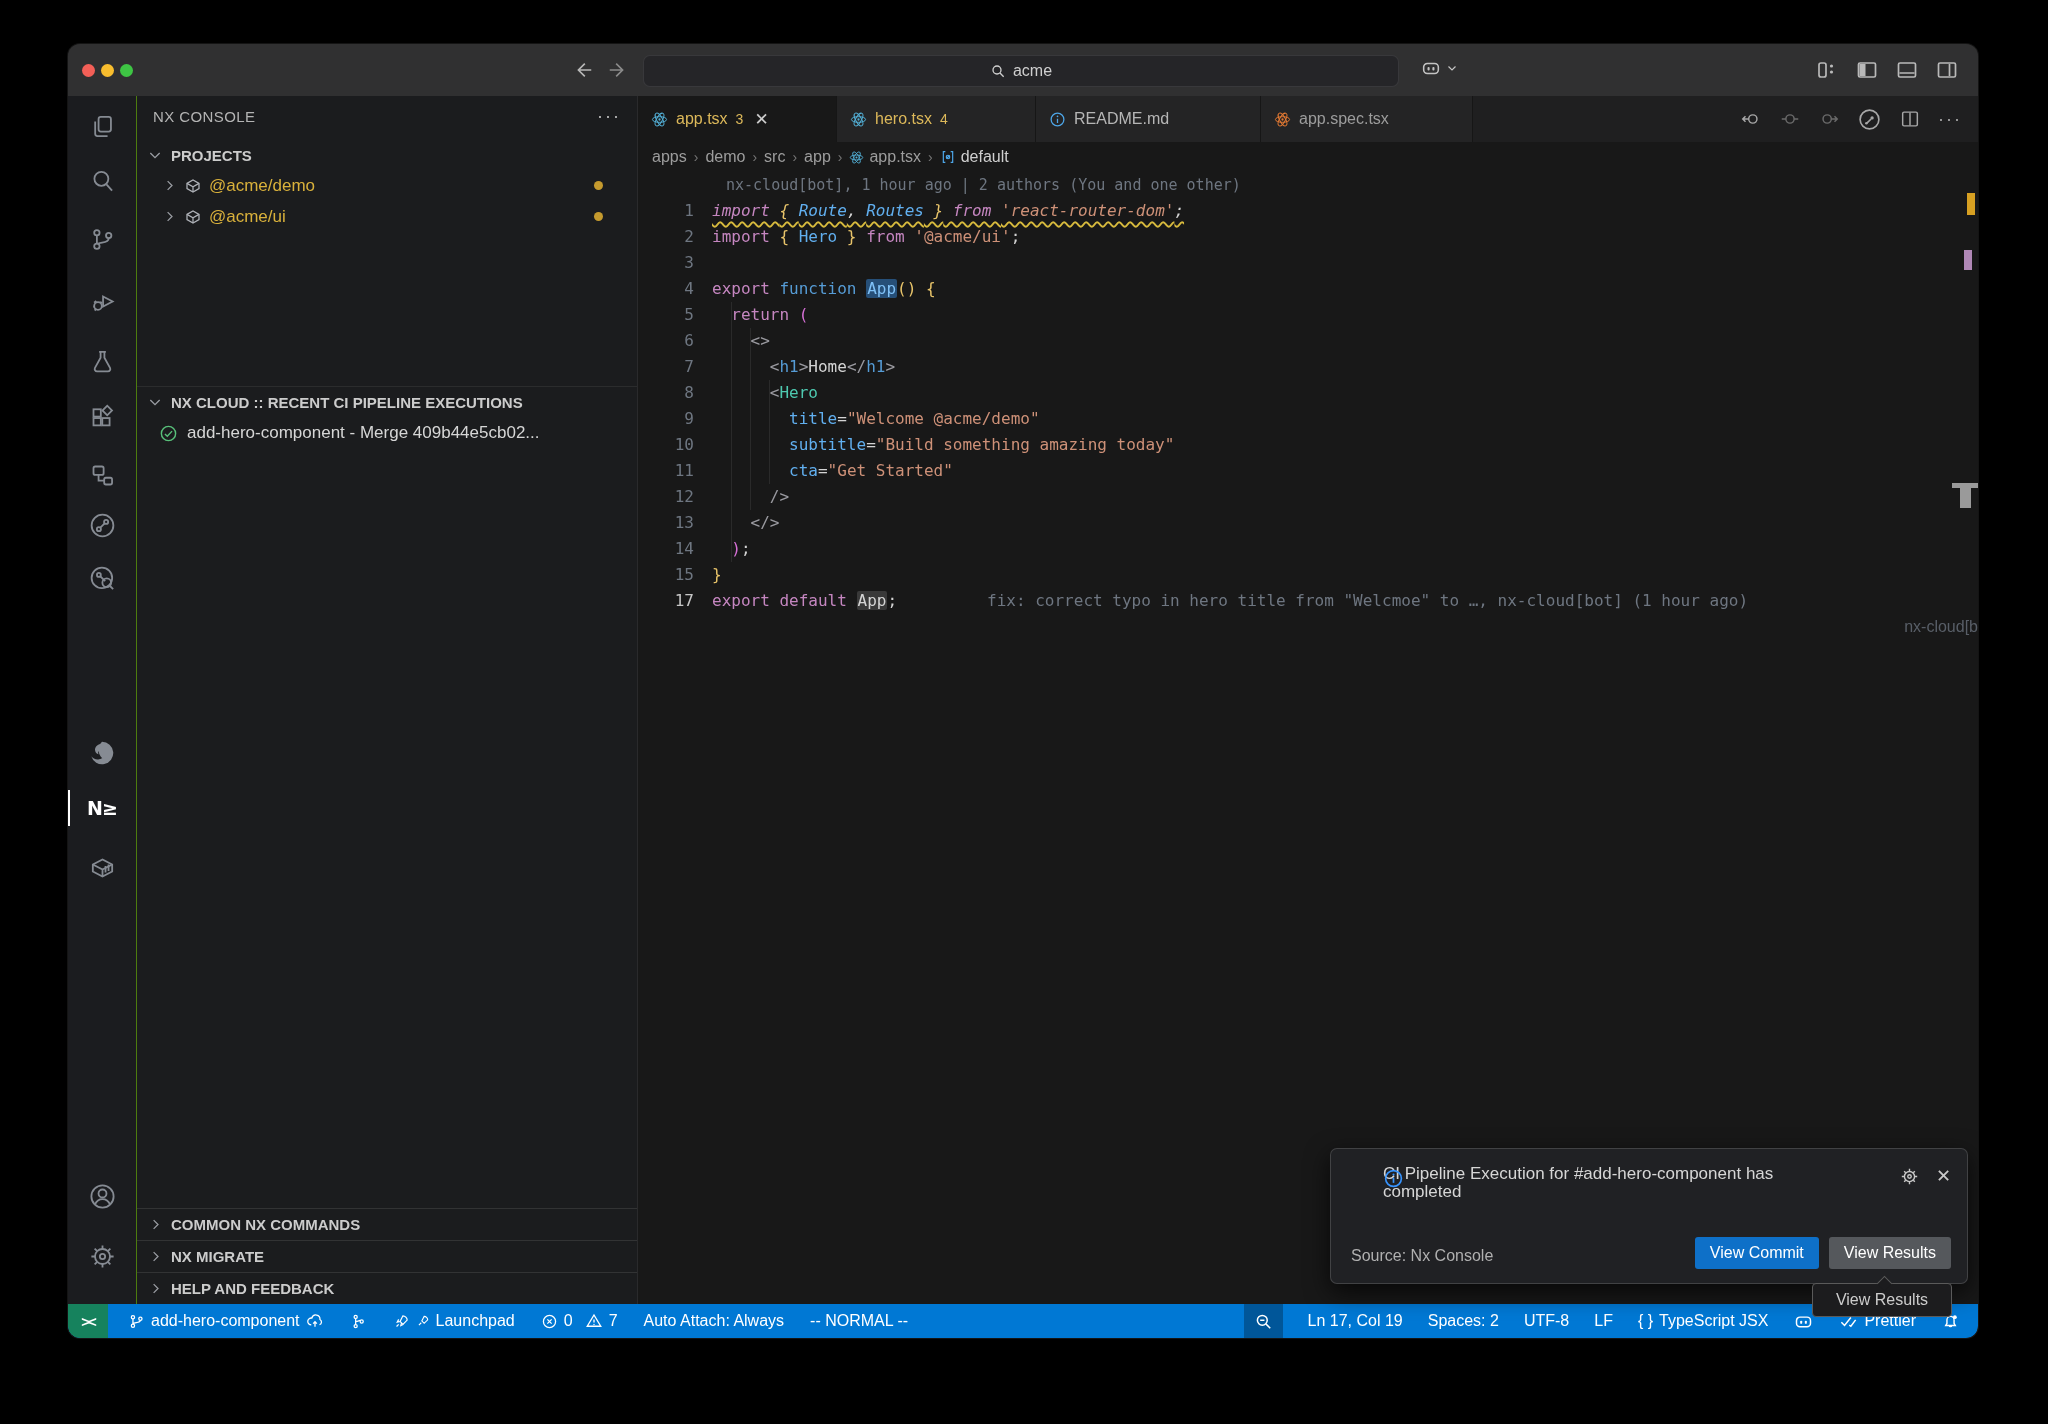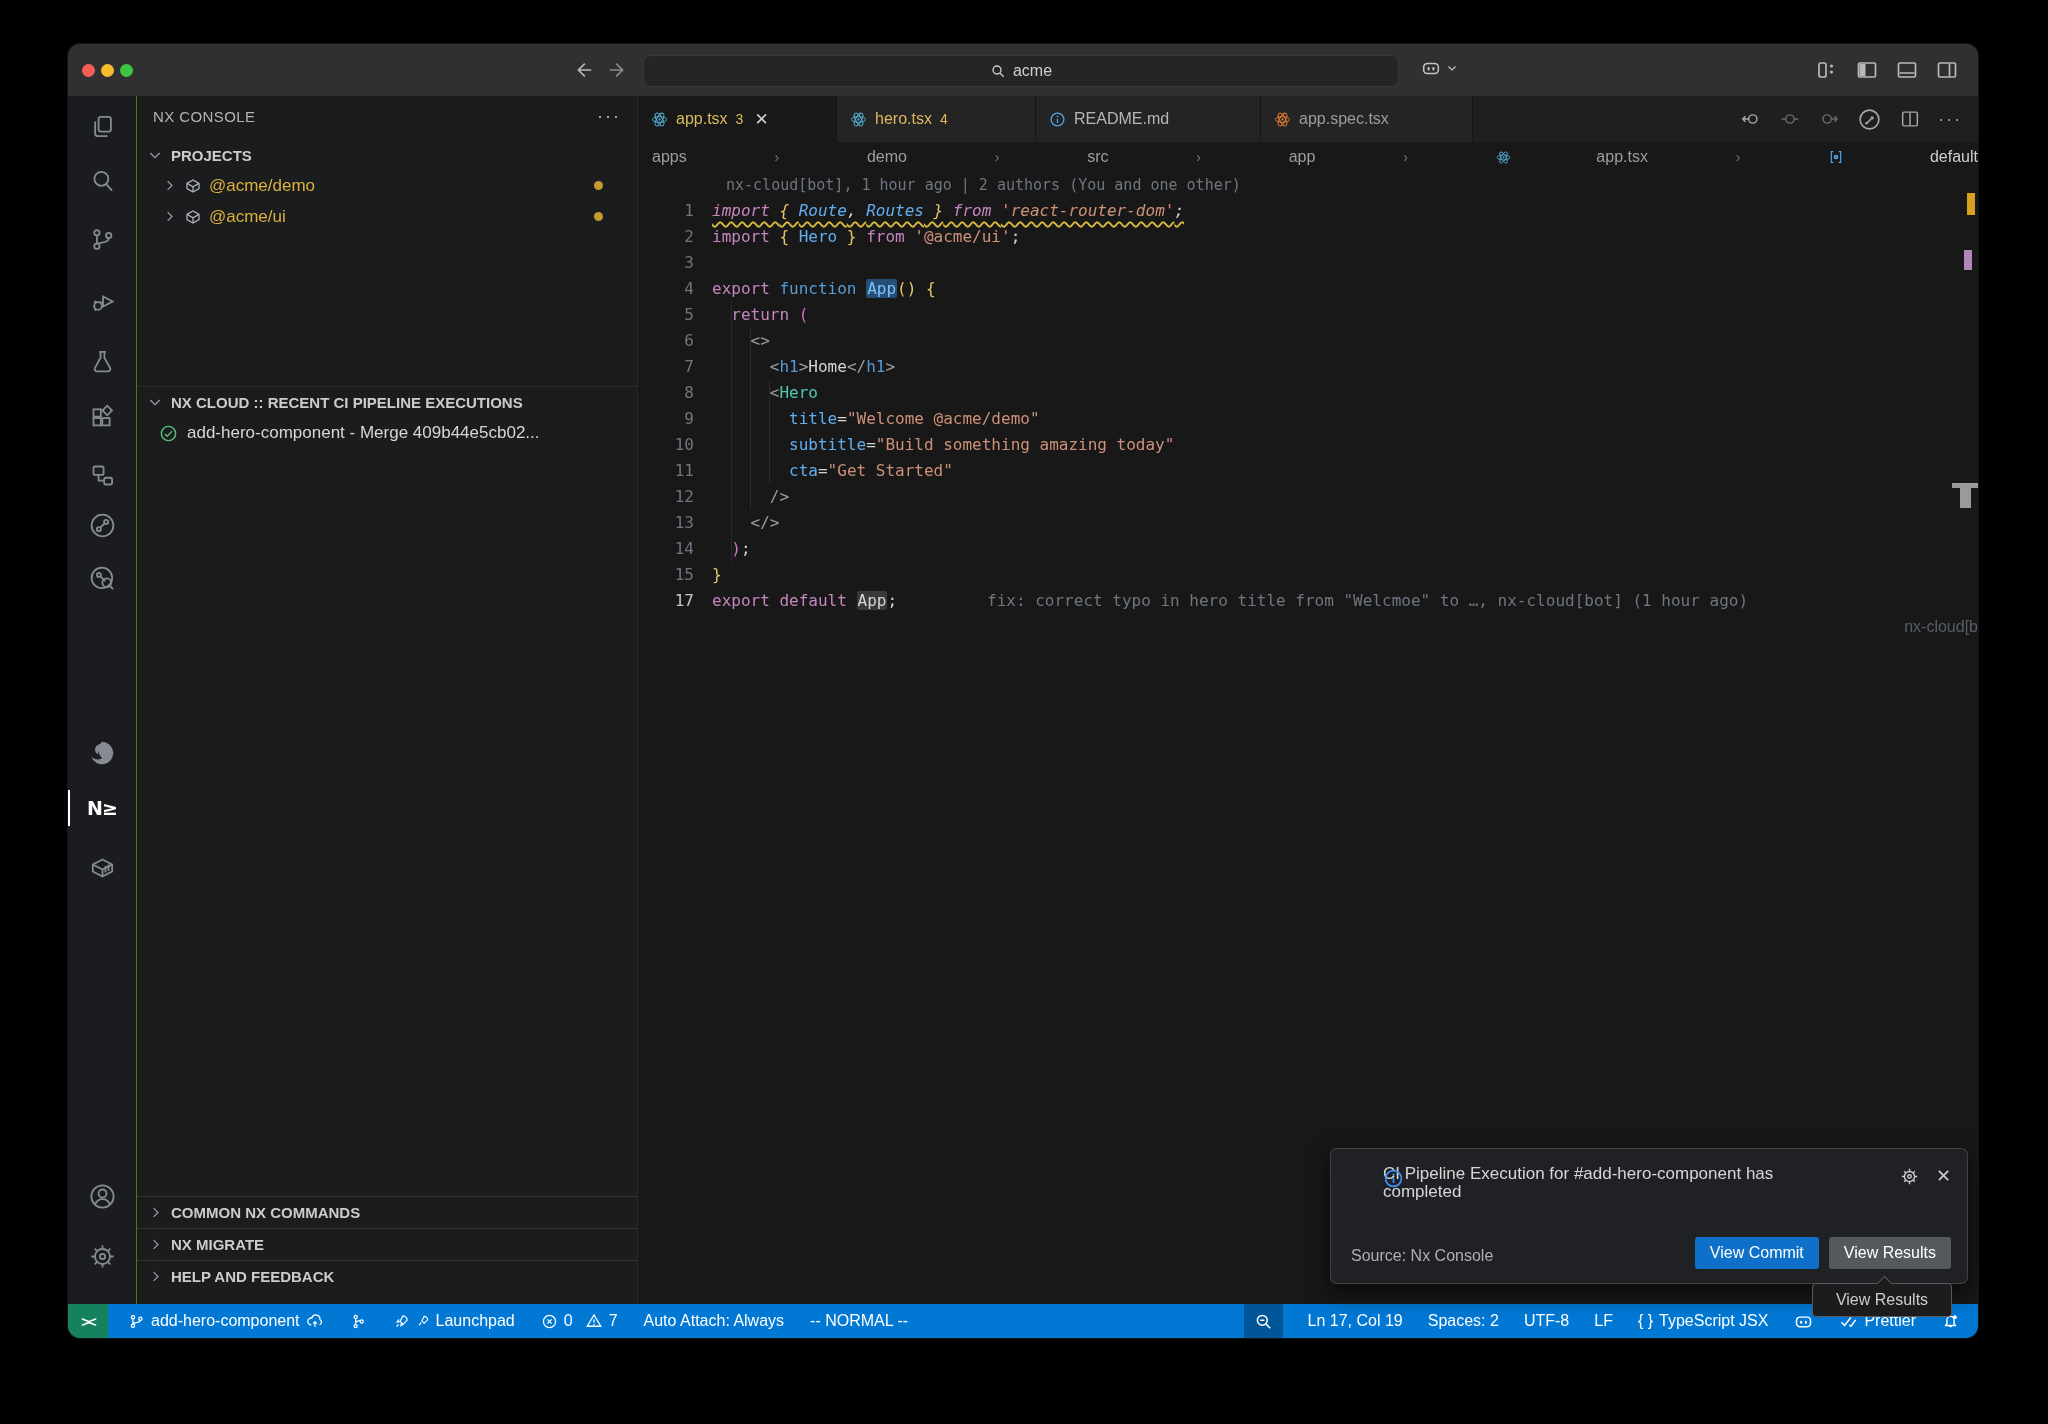--- a/index.html
+++ b/index.html
@@ -31,35 +31,35 @@
     font-size:15px;color:#b4b4b4;letter-spacing:.4px;}
   .sb-title .dots{margin-left:auto;color:#bdbdbd;font-size:18px;letter-spacing:2px;}
   .sb-sec{display:flex;align-items:center;gap:8px;height:30px;padding-left:10px;font-weight:bold;font-size:15px;color:#cccccc;}
   .sb-proj{position:absolute;left:0;right:0;top:44px;}
   .tree-row{display:flex;align-items:center;height:31px;padding-left:24px;gap:7px;font-size:17px;color:#d9b13b;position:relative;}
   .tree-row .dot{position:absolute;right:34px;width:9px;height:9px;border-radius:50%;background:#c59a2e;}
   .chev{width:16px;height:16px;flex:none;color:#9a9da3;}
   .boxicon{width:18px;height:18px;flex:none;color:#aeb1b7;}
   .sb-cloud{position:absolute;left:0;right:0;top:290px;border-top:1px solid rgba(255,255,255,0.07);}
   .cloud-row{display:flex;align-items:center;height:32px;padding-left:22px;gap:9px;font-size:17px;color:#d6d6d6;}
-  .sb-bottom{position:absolute;left:0;right:0;bottom:12px;}
+  .sb-bottom{position:absolute;left:0;right:0;bottom:0;}
   .sb-bottom .sb-sec{border-top:1px solid rgba(255,255,255,0.10);height:31px;}
   
   .editor{flex:1;background:#181818;position:relative;overflow:hidden;}
   .tabbar{position:absolute;left:0;top:0;right:0;height:46px;background:#1f1f20;display:flex;align-items:stretch;}
   .tab{display:flex;align-items:center;gap:8px;padding:0 13px;font-size:16px;background:#242425;
     border-right:1px solid #161616;color:#9d9d9d;flex:none;}
   .tab.active{background:#181818;color:#ddb95a;}
   .tab .badge{font-size:14px;}
   .tab .close{color:#cccccc;font-size:17px;margin-left:3px;}
   .tab-gold{color:#ddb95a;}
   .tab-grey{color:#b6b6b6;}
   .tabbar-actions{margin-left:auto;display:flex;align-items:center;gap:17px;color:#a7a7a7;padding-right:16px;}
   .breadcrumbs{position:absolute;left:0;top:46px;right:0;height:30px;display:flex;align-items:center;gap:5px;
-    padding-left:14px;font-size:16px;color:#9d9d9d;justify-content:space-between;}
+    padding-left:14px;font-size:16px;color:#9d9d9d;}
   .bc-sep{color:#767676;font-size:14px;margin:0 2px;}
   .content{position:absolute;left:0;top:76px;right:0;bottom:0;font-family:"DejaVu Sans Mono",monospace;font-size:16px;line-height:26px;}
   .blame-head{height:26px;color:#6e7681;font-size:15px;padding-left:88px;font-family:"DejaVu Sans Mono",monospace;}
   .code-row{height:26px;white-space:pre;display:flex;}
   .gutter-num{width:56px;flex:none;text-align:right;padding-right:18px;color:#6e7681;}
   .gutter-num.active{color:#c6c6c6;}
   .code-text{flex:1;}
   .tok-k{color:#c586c0;} .tok-f{color:#569cd6;} .tok-v{color:#61afef;} .tok-s{color:#ce9178;}
   .tok-b1{color:#e8c46a;} .tok-b2{color:#d670d6;} .tok-g{color:#9a9aa0;} .tok-t{color:#569cd6;}
   .tok-c{color:#4ec9b0;} .tok-p{color:#d4d4d4;} .tok-bl{color:#6e7681;margin-left:90px;}

